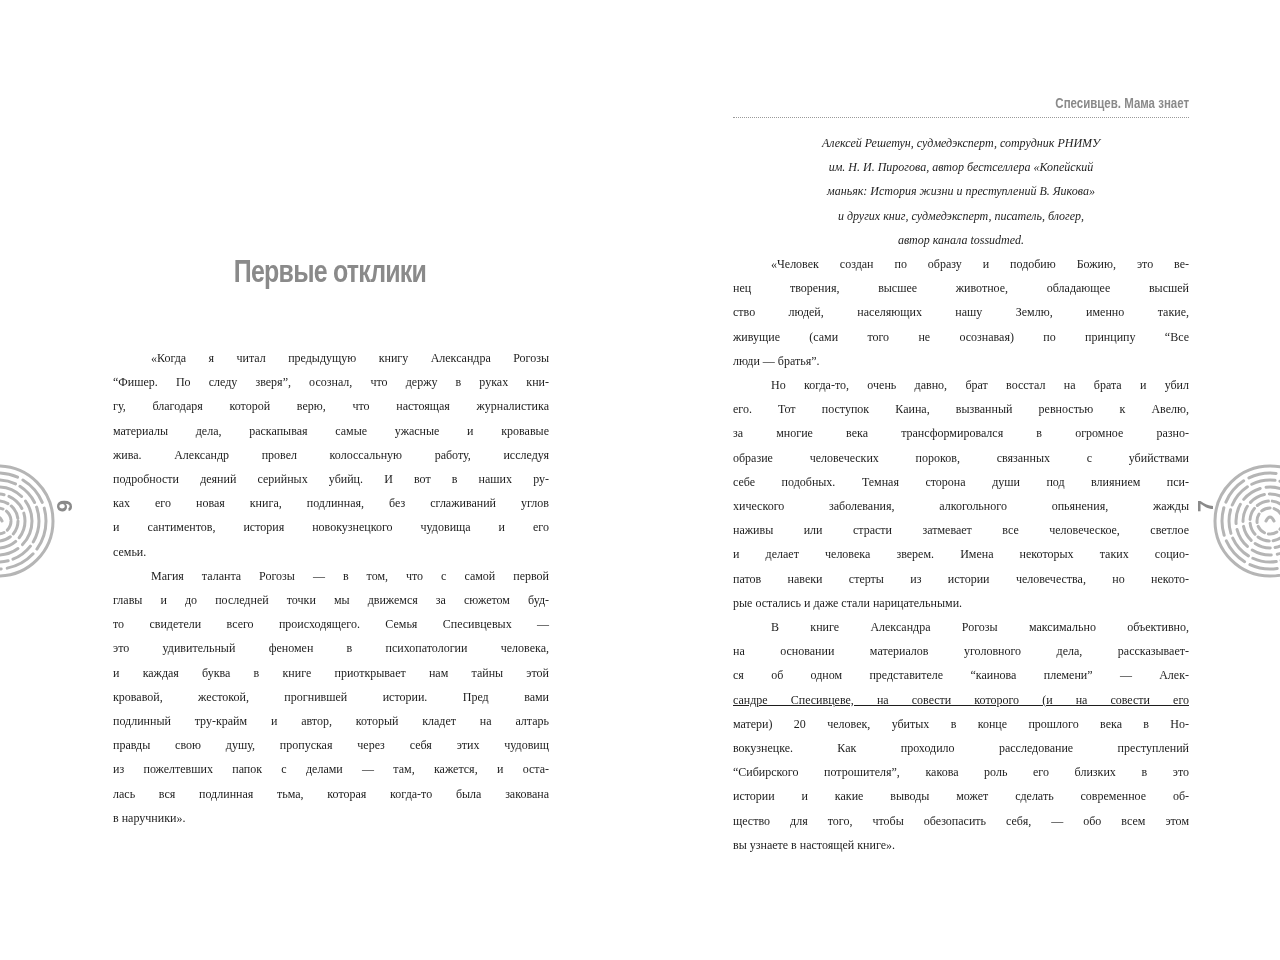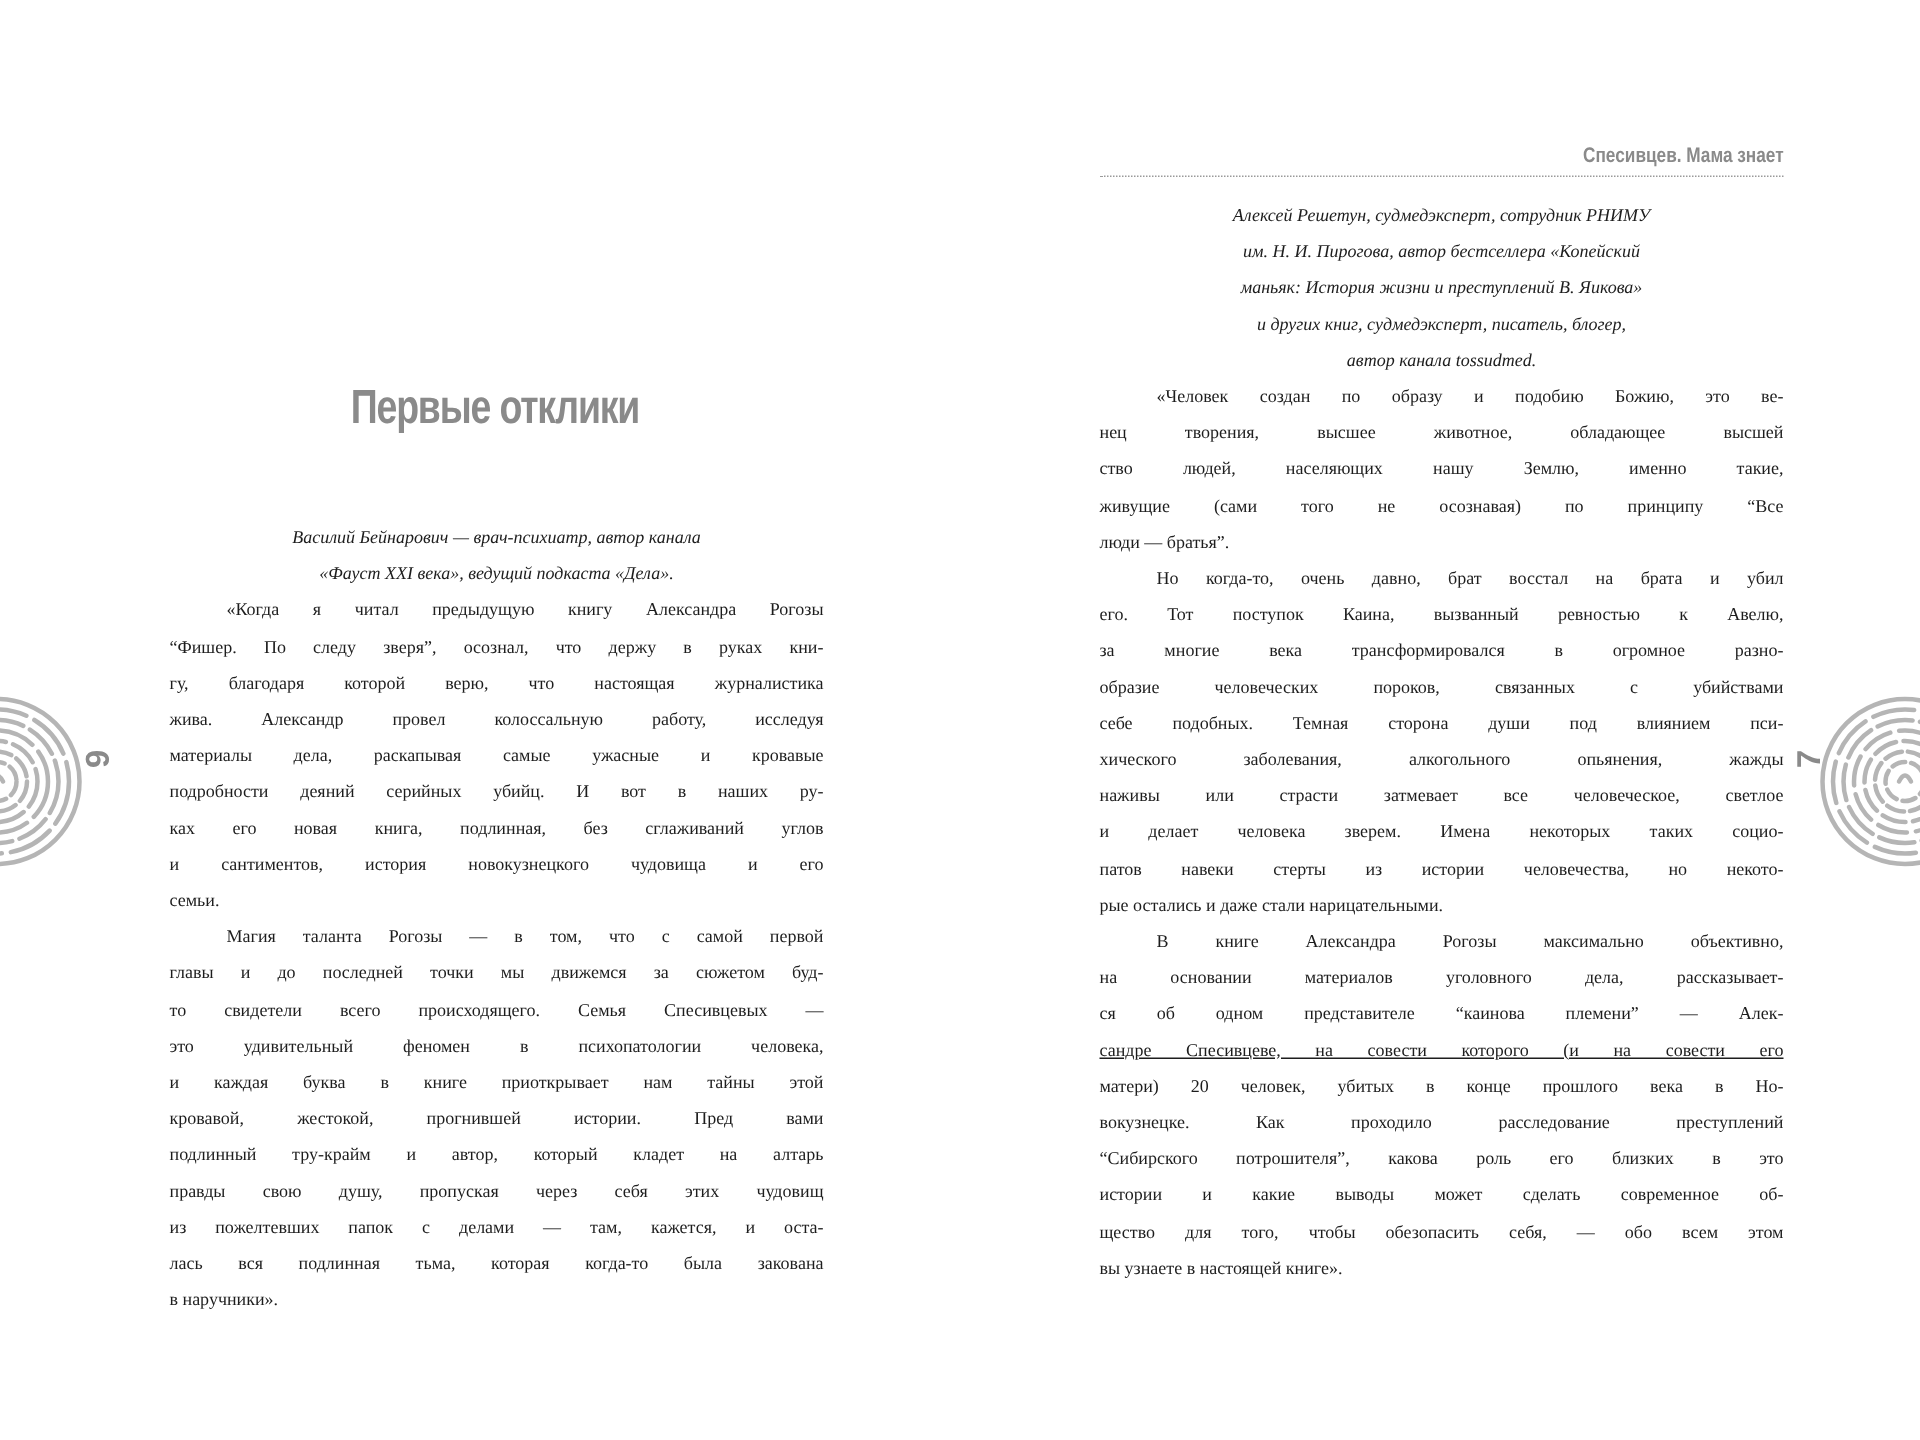--- a/index.html
+++ b/index.html
@@ -37,30 +37,26 @@
               font-size: 22px; color: #8a8a8a; }
   .pn-left { left: 58px; top: 493px; transform: rotate(90deg); }
   .pn-right { left: 1200px; top: 493px; transform: rotate(-90deg); }
 </style>
 </head>
 <body>
 
 <div class="page left-page">
   <div class="chapter-title">Первые отклики</div>
   <div class="text-block left-text">
-    <p class="attribution">
-      <span class="ln">Василий Бейнарович — врач-психиатр, автор канала</span>
-      <span class="ln">«Фауст XXI века», ведущий подкаста «Дела».</span>
-    </p>
     <p id="lp0">
         <span class="ln">«Когда я читал предыдущую книгу Александра Рогозы</span>
         <span class="ln" style="text-indent: 0px;">“Фишер. По следу зверя”, осознал, что держу в руках кни-</span>
         <span class="ln" style="text-indent: 0px;">гу, благодаря которой верю, что настоящая журналистика</span>
+        <span class="ln" style="text-indent: 0px;">материалы дела, раскапывая самые ужасные и кровавые</span>
         <span class="ln" style="text-indent: 0px;">жива. Александр провел колоссальную работу, исследуя</span>
-        <span class="ln" style="text-indent: 0px;">материалы дела, раскапывая самые ужасные и кровавые</span>
         <span class="ln" style="text-indent: 0px;">подробности деяний серийных убийц. И вот в наших ру-</span>
         <span class="ln" style="text-indent: 0px;">ках его новая книга, подлинная, без сглаживаний углов</span>
         <span class="ln" style="text-indent: 0px;">и сантиментов, история новокузнецкого чудовища и его</span>
         <span class="ln last" style="text-indent: 0px;">семьи.</span>
       </p>
     <p id="lp1">
         <span class="ln">Магия таланта Рогозы — в том, что с самой первой</span>
         <span class="ln" style="text-indent: 0px;">главы и до последней точки мы движемся за сюжетом буд-</span>
         <span class="ln" style="text-indent: 0px;">то свидетели всего происходящего. Семья Спесивцевых —</span>
         <span class="ln" style="text-indent: 0px;">это удивительный феномен в психопатологии человека,</span>

